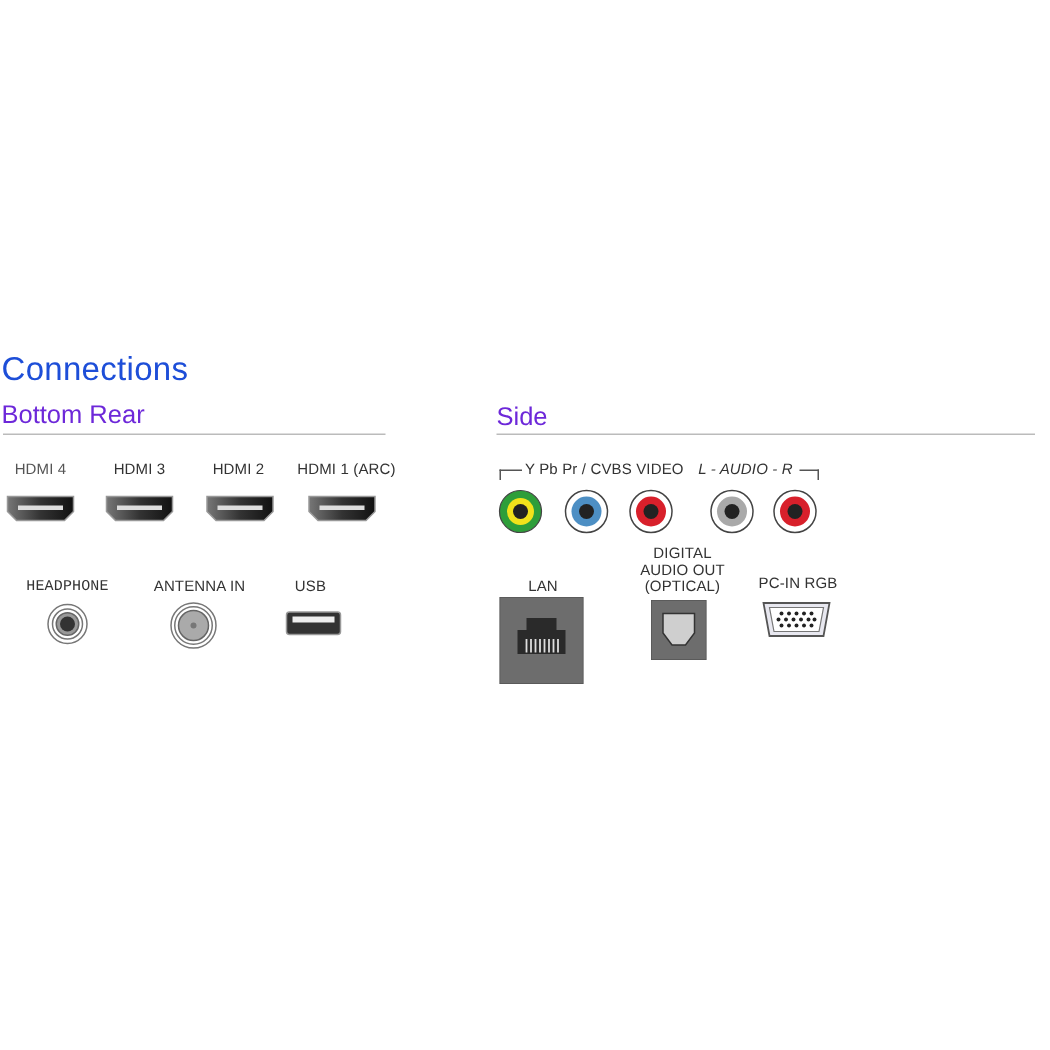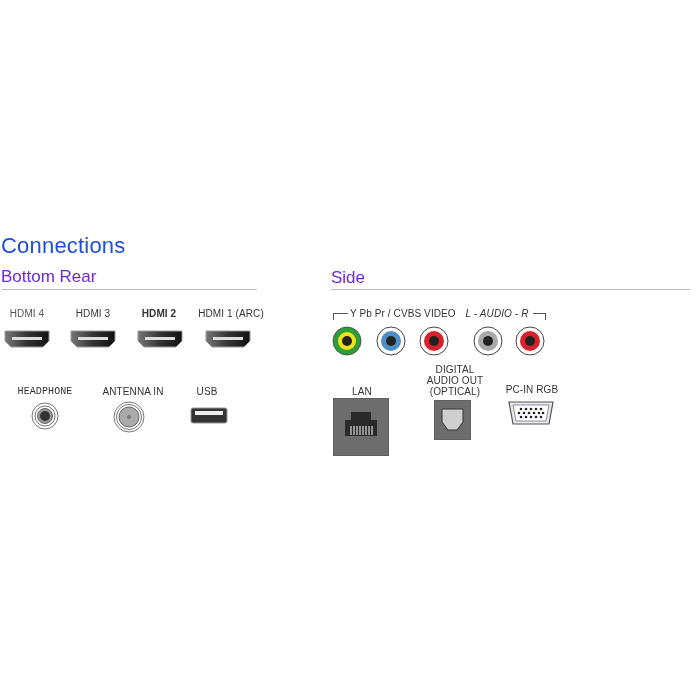--- a/index.html
+++ b/index.html
@@ -14,21 +14,21 @@
 </head>
 <body>
 
 <div class="abs title">Connections</div>
 
 <div class="abs sub" style="left:1px; top:267px;">Bottom Rear</div>
 <div class="abs rule" style="left:2px; top:289px; width:255px;"></div>
 
 <div class="abs lbl" style="left:0px; top:308px; width:54px; color:#555;">HDMI 4</div>
 <div class="abs lbl" style="left:66px; top:308px; width:54px;">HDMI 3</div>
-<div class="abs lbl" style="left:132px; top:308px; width:54px;font-weight:bold;">HDMI 2</div>
+<div class="abs lbl" style="left:132px; top:308px; width:54px;">HDMI 2</div>
 <div class="abs lbl" style="left:198px; top:308px; width:66px;">HDMI 1 (ARC)</div>
 
 <svg class="abs hdmi" style="left:4px; top:330px;" viewBox="0 0 46 18">
   <defs>
       <linearGradient id="hg" x1="0" x2="1">
         <stop offset="0" stop-color="#777"></stop>
         <stop offset="0.5" stop-color="#333"></stop>
         <stop offset="1" stop-color="#111"></stop>
       </linearGradient>
     </defs>

